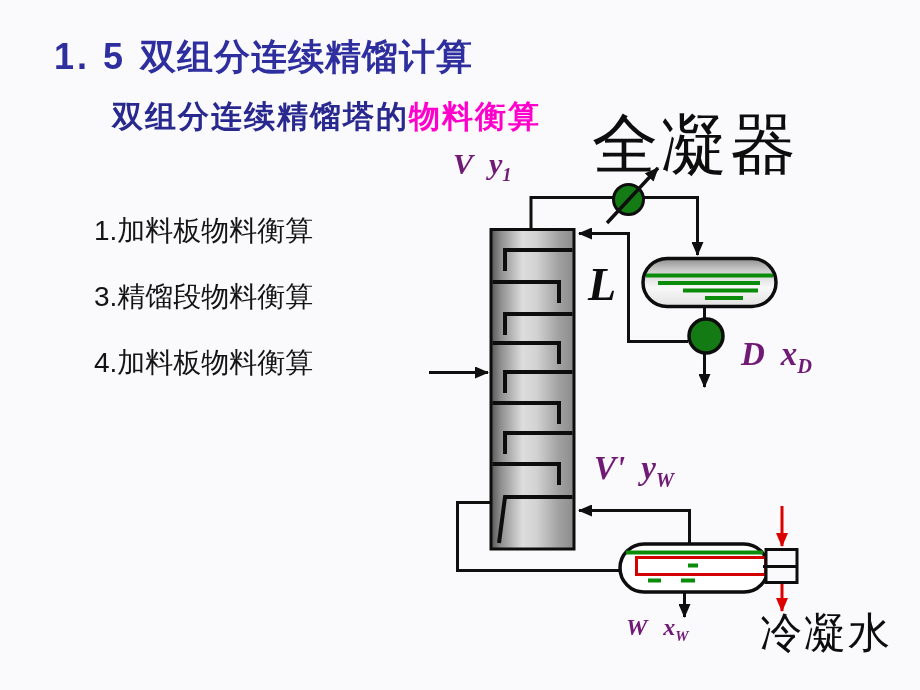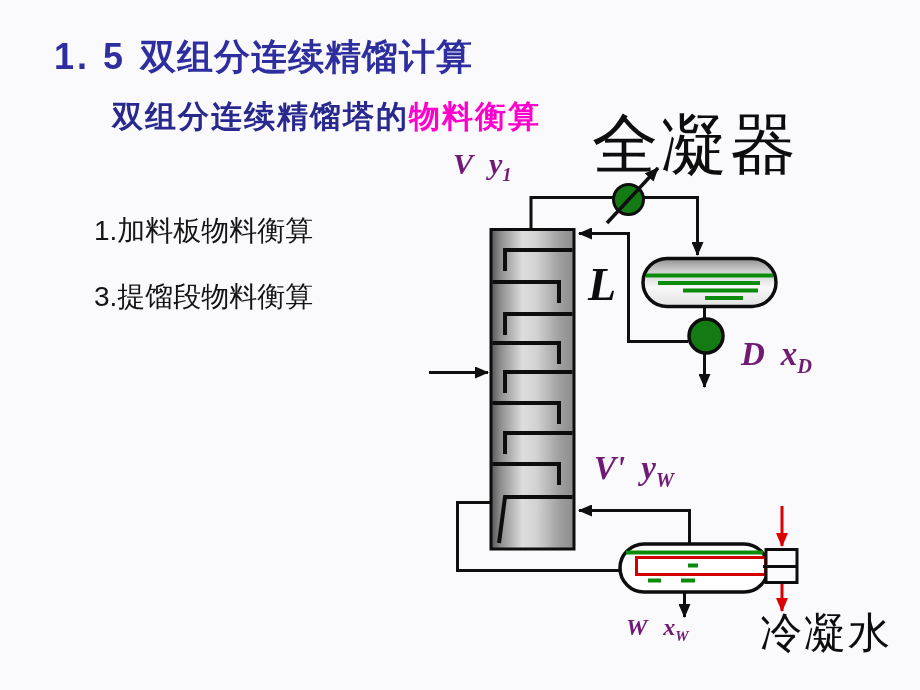--- a/index.html
+++ b/index.html
@@ -40,21 +40,22 @@
   <div class="abs title">
     <span class="num">1. 5</span><span>双组分连续精馏计算</span>
   </div>
 
   <div class="abs subtitle">
     <span>双组分连续精馏塔的</span><span class="hl">物料衡算</span>
   </div>
 
   <div class="abs outline">
     <div class="item"><span class="num">1.</span><span>加料板物料衡算</span></div>
-    <div class="item"><span class="num">3.</span><span>提馏段物料衡算</span></div>
+    <div class="item"><span class="num">3.</span><span>精馏段物料衡算</span></div>
+    <div class="item"><span class="num">4.</span><span>加料板物料衡算</span></div>
   </div>
 
   <svg width="920" height="690" viewBox="0 0 920 690">
     <defs>
       <linearGradient id="colGrad" x1="0" y1="0" x2="1" y2="0">
         <stop offset="0" stop-color="#565656"></stop>
           <stop offset="0.12" stop-color="#8f8f8f"></stop>
         <stop offset="0.38" stop-color="#dddddd"></stop>
           <stop offset="0.55" stop-color="#d2d2d2"></stop>
         <stop offset="0.82" stop-color="#a0a0a0"></stop>

